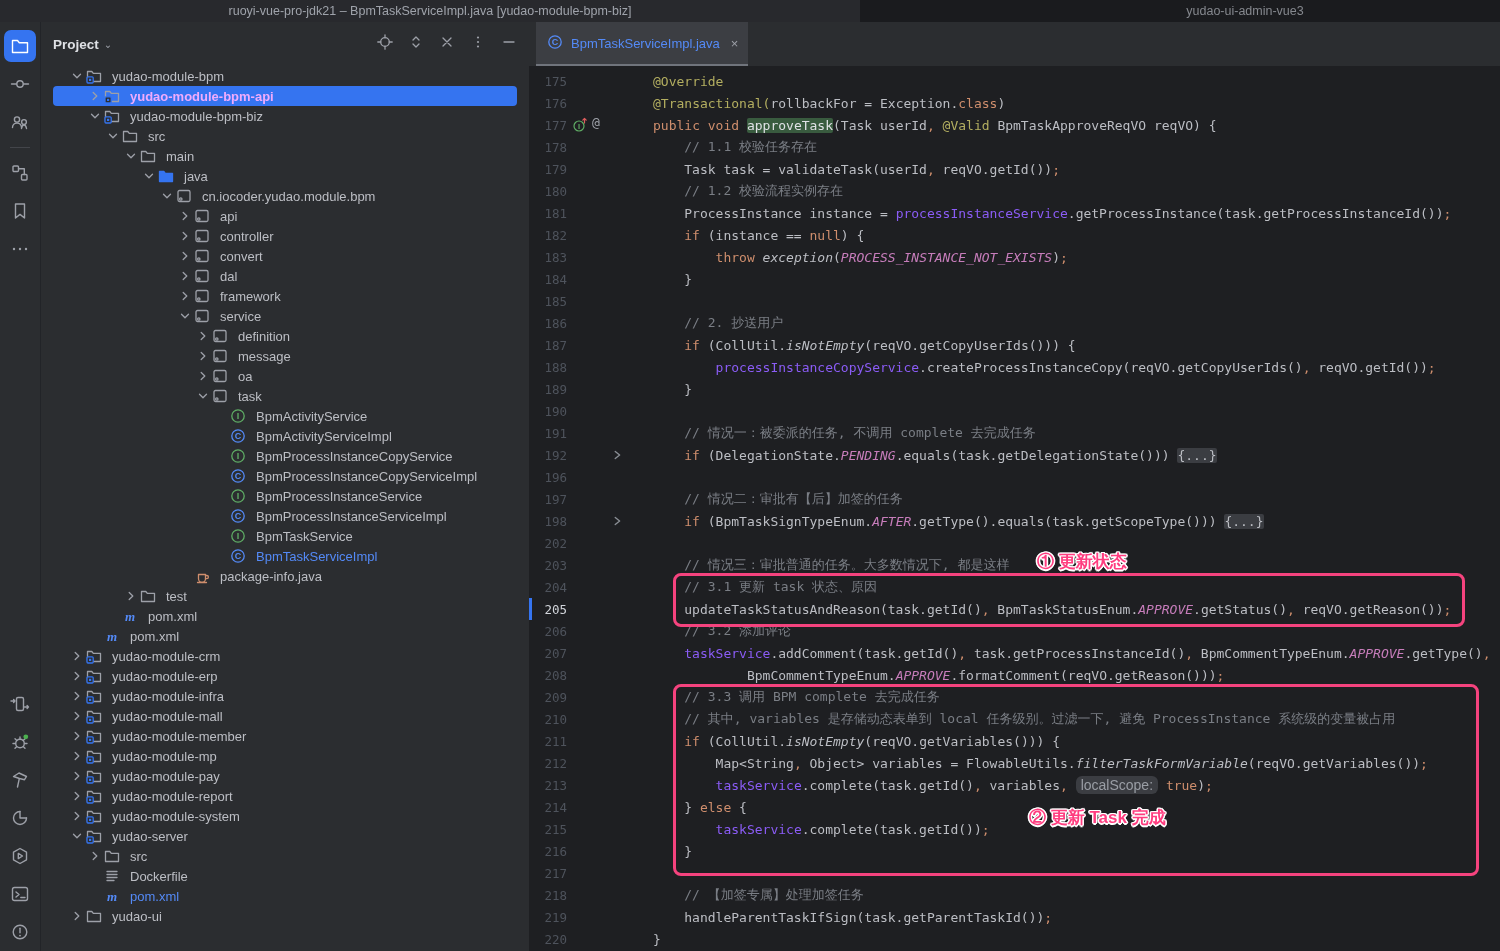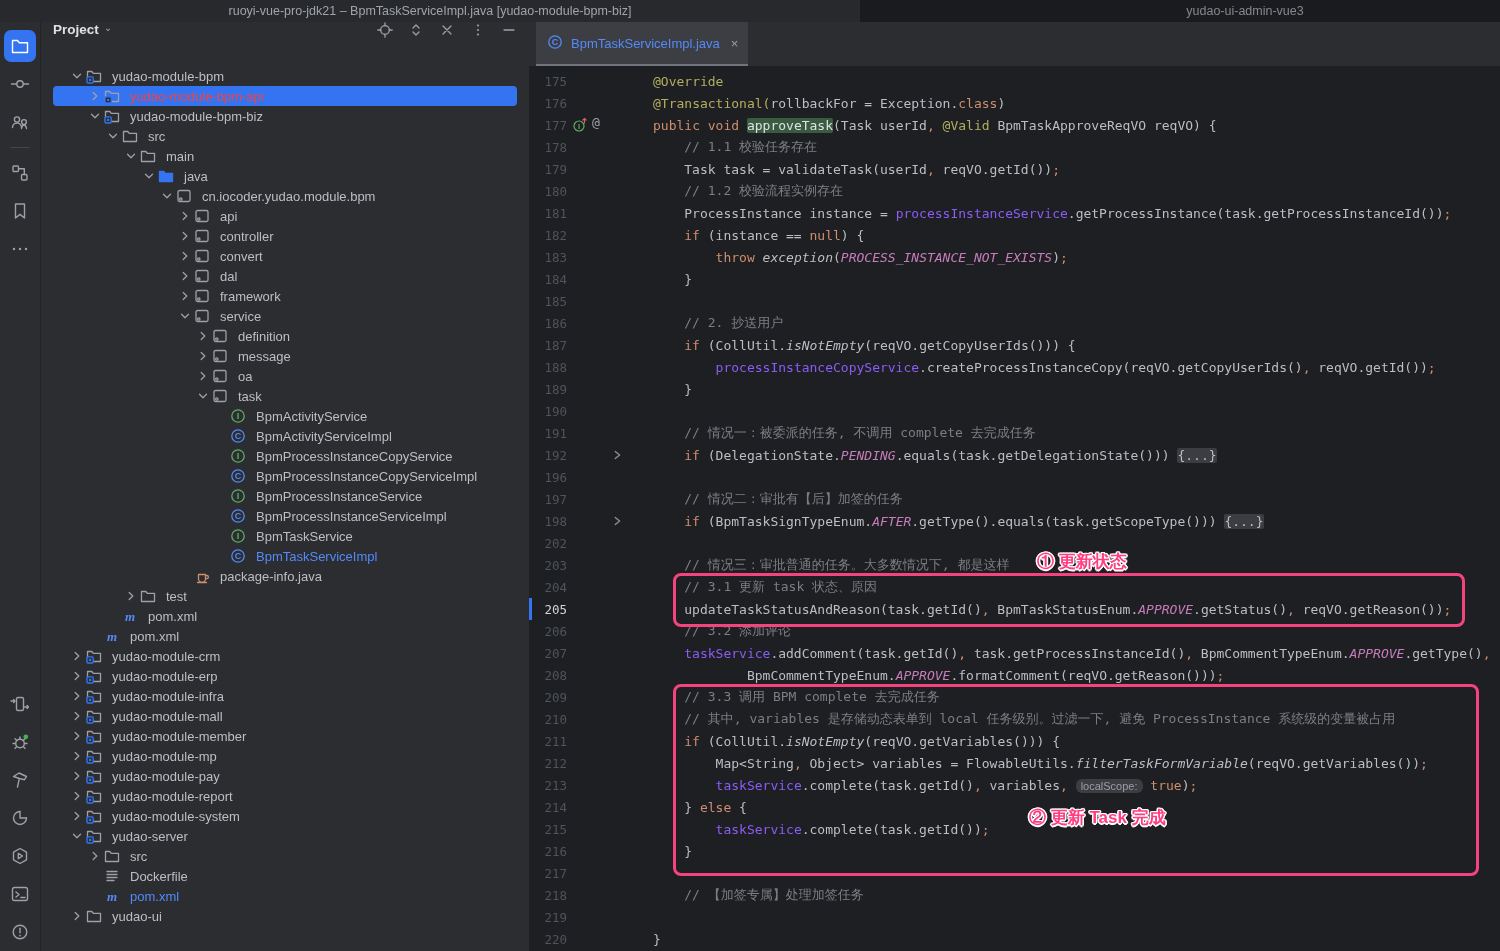--- a/index.html
+++ b/index.html
@@ -12,31 +12,31 @@
   
   .stripe{width:40px;background:#2b2d30;border-right:1px solid #222428;display:flex;flex-direction:column;align-items:center;padding-top:5px;flex:none}
   .sicon{width:32px;height:32px;margin:3px 0;border-radius:7px;display:flex;align-items:center;justify-content:center;color:#9da0a8;position:relative;cursor:pointer}
   .sicon svg{display:block}
   .sicon.active{background:#3574f0;color:#ffffff}
   .sdiv{width:20px;height:1px;background:#43454a;margin:6px 0}
   .sspacer{flex:1}
 
   
   .panel{width:488px;background:#2b2d30;display:flex;flex-direction:column;flex:none}
-  .panel-header{height:44px;display:flex;align-items:flex-start;padding:0 12px;color:#dfe1e5;flex:none}
+  .panel-header{height:44px;display:flex;align-items:center;padding:0 12px;color:#dfe1e5;flex:none}
   .ph-title{font-size:13.5px;font-weight:bold}
   .ph-chev{color:#9da0a8;margin-left:5px;font-size:10px}
   .ph-icons{margin-left:auto;display:flex;align-items:center;gap:15px;color:#9da0a8}
   .tree{flex:1;overflow:hidden;font-size:13px;color:#bcbec4}
   .trow{height:20px;display:flex;align-items:center;position:relative;white-space:nowrap;cursor:pointer}
   .trow .sel-bg{position:absolute;top:0;bottom:0;left:12px;right:12px;background:#3574f0;border-radius:4px}
   .tchev{width:16px;flex:none;display:flex;justify-content:center;color:#9da0a8;position:relative;z-index:1}
   .ticon{width:18px;flex:none;display:flex;justify-content:center;position:relative;z-index:1}
   .tlabel{padding-left:9px;position:relative;z-index:1}
-  .trow.selected .tlabel{color:#ef4444;font-weight:normal}
+  .trow.selected .tlabel{color:#f0abfc;font-weight:bold}
   .trow.openfile .tlabel{color:#548af7}
 
   
   .editor{flex:1;background:#1e1f22;display:flex;flex-direction:column;position:relative}
   .tabbar{height:44px;background:#2b2d30;display:flex;align-items:stretch;flex:none}
   .tab{margin-left:7px;display:flex;align-items:center;padding:0 10px;background:#3c3e43;border-bottom:2px solid #70747c;color:#548af7;font-size:13px;gap:7px;cursor:pointer}
   .tab-close{color:#9da0a8;font-size:13px;padding-left:4px}
   .code-wrap{flex:1;position:relative;font-family:"DejaVu Sans Mono","Liberation Mono",monospace;font-size:13px;padding-top:4px}
   .cl{height:22px;display:flex;align-items:center;white-space:pre}
   .ln{width:38px;flex:none;text-align:right;color:#4e535c;font-size:12.5px;font-family:"DejaVu Sans Mono",monospace}
@@ -49,21 +49,21 @@
   .tk-d{color:#bcbec4}
   .tk-k{color:#cf8e6d}
   .tk-c{color:#7a7e85}
   .tk-a{color:#b3ae60}
   .tk-f{color:#8b5cf6}
   .tk-s{color:#c77dbb;font-style:italic}
   .tk-m{color:#bcbec4;font-style:italic}
   .tk-p{color:#cf8e6d}
   .tk-h{background:#395b3f;color:#dfe1e5;border-radius:2px}
   .tk-F{background:#3b3d42;color:#bcbec4;border-radius:2px}
-  .tk-H{background:#3b3d42;color:#9a9ea5;border-radius:6px;font-size:11px;padding:1px 5px;font-family:"Liberation Sans",sans-serif}
+  .tk-H{background:#3b3d42;color:#9a9ea5;border-radius:6px;font-size:14px;padding:1px 5px;font-family:"Liberation Sans",sans-serif}
   .caret-bar{position:absolute;left:0;top:532px;width:3px;height:22px;background:#3574f0}
   .pink-box{position:absolute;border:3px solid #f5437e;border-radius:8px;pointer-events:none}
   .box1{left:144px;top:507px;width:786px;height:48px}
   .box2{left:144px;top:618px;width:800px;height:186px}
   .ann{position:absolute;color:#ff3d80;font-weight:bold;font-size:17px;white-space:nowrap;pointer-events:none;
     font-family:"Liberation Sans",sans-serif;
     text-shadow:-1px -1px 0 #fff,1px -1px 0 #fff,-1px 1px 0 #fff,1px 1px 0 #fff,0 -1.5px 0 #fff,0 1.5px 0 #fff,-1.5px 0 0 #fff,1.5px 0 0 #fff}
   .ann1{left:508px;top:484px}
   .ann2{left:500px;top:740px}
 </style>
@@ -849,17 +849,17 @@
         <div class="cl"><span class="ln">209</span><span class="gut"></span><span class="ct" style="--i: 1;"><span class="tk-c">// 3.3 调用 BPM complete 去完成任务</span></span></div>
         <div class="cl"><span class="ln">210</span><span class="gut"></span><span class="ct" style="--i: 1;"><span class="tk-c">// 其中, variables 是存储动态表单到 local 任务级别。过滤一下, 避免 ProcessInstance 系统级的变量被占用</span></span></div>
         <div class="cl"><span class="ln">211</span><span class="gut"></span><span class="ct" style="--i: 1;"><span class="tk-k">if </span><span class="tk-d">(CollUtil.</span><span class="tk-m">isNotEmpty</span><span class="tk-d">(reqVO.getVariables())) {</span></span></div>
         <div class="cl"><span class="ln">212</span><span class="gut"></span><span class="ct" style="--i: 2;"><span class="tk-d">Map&lt;String</span><span class="tk-p">,</span><span class="tk-d"> Object&gt; variables = FlowableUtils.</span><span class="tk-m">filterTaskFormVariable</span><span class="tk-d">(reqVO.getVariables())</span><span class="tk-p">;</span></span></div>
         <div class="cl"><span class="ln">213</span><span class="gut"></span><span class="ct" style="--i: 2;"><span class="tk-f">taskService</span><span class="tk-d">.complete(task.getId()</span><span class="tk-p">,</span><span class="tk-d"> variables</span><span class="tk-p">,</span><span class="tk-d"> </span><span class="tk-H">localScope:</span><span class="tk-d"> </span><span class="tk-k">true</span><span class="tk-d">)</span><span class="tk-p">;</span></span></div>
         <div class="cl"><span class="ln">214</span><span class="gut"></span><span class="ct" style="--i: 1;"><span class="tk-d">} </span><span class="tk-k">else</span><span class="tk-d"> {</span></span></div>
         <div class="cl"><span class="ln">215</span><span class="gut"></span><span class="ct" style="--i: 2;"><span class="tk-f">taskService</span><span class="tk-d">.complete(task.getId())</span><span class="tk-p">;</span></span></div>
         <div class="cl"><span class="ln">216</span><span class="gut"></span><span class="ct" style="--i: 1;"><span class="tk-d">}</span></span></div>
         <div class="cl"><span class="ln">217</span><span class="gut"></span><span class="ct" style="--i: 1;"></span></div>
         <div class="cl"><span class="ln">218</span><span class="gut"></span><span class="ct" style="--i: 1;"><span class="tk-c">// 【加签专属】处理加签任务</span></span></div>
-        <div class="cl"><span class="ln">219</span><span class="gut"></span></div>
+        <div class="cl"><span class="ln">219</span><span class="gut"></span><span class="ct" style="--i: 1;"><span class="tk-d">handleParentTaskIfSign(task.getParentTaskId())</span><span class="tk-p">;</span></span></div>
         <div class="cl"><span class="ln">220</span><span class="gut"></span><span class="ct" style="--i: 0;"><span class="tk-d">}</span></span></div>
       </div>
   </div>
 </div>
 
 </body></html>

